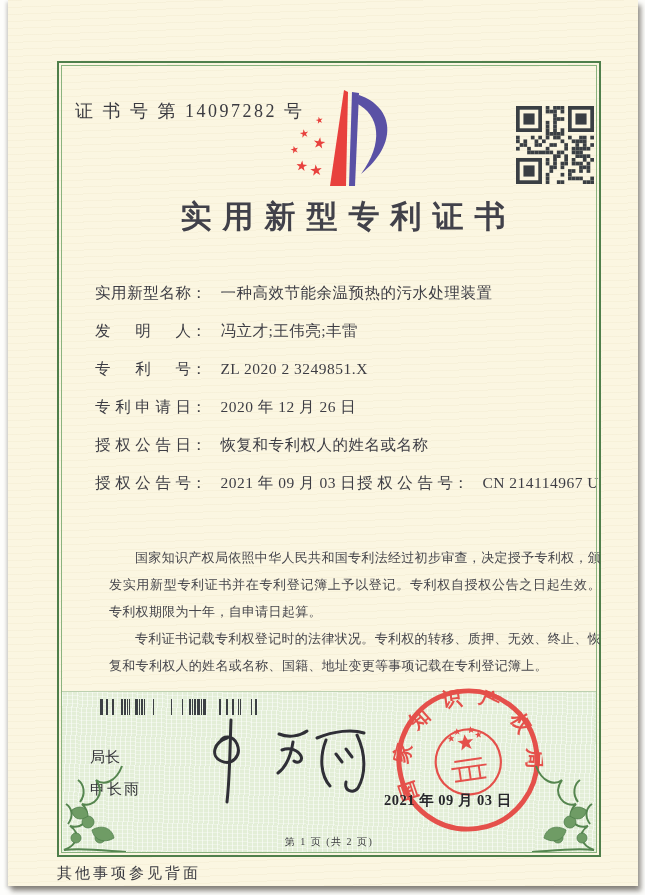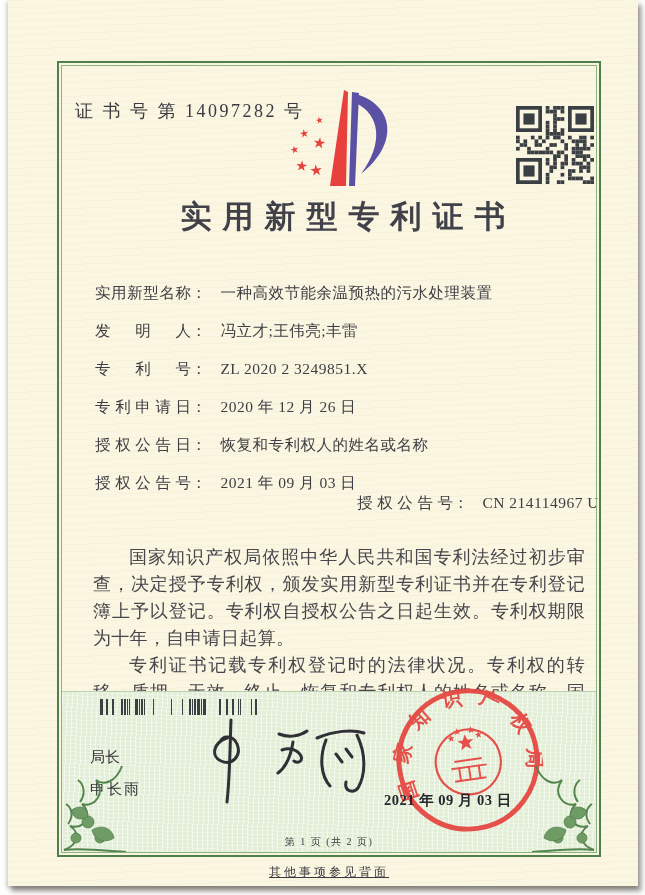--- a/index.html
+++ b/index.html
@@ -25,23 +25,23 @@
   .qr{position:absolute;left:508px;top:106px;width:78px;height:78px;}
 
   .title{position:absolute;left:49px;top:196px;width:544px;text-align:center;
     font-size:31px;font-weight:600;letter-spacing:11px;color:#41414a;text-indent:11px;padding-left:28px;}
 
   .fields{position:absolute;left:87px;top:282px;width:500px;font-size:15.5px;color:var(--ink);}
   .frow{position:relative;height:38px;line-height:22px;white-space:nowrap;}
   .flabel{display:inline-block;width:96px;text-align:justify;text-align-last:justify;vertical-align:top;}
   .fcolon{display:inline-block;vertical-align:top;}
   .fvalue{display:inline-block;margin-left:10px;vertical-align:top;letter-spacing:.5px;}
-  .cell2{position:absolute;left:262px;top:0;margin-top:20px;}
-
-  .paras{position:absolute;left:85px;top:544px;width:492px;font-size:18px;line-height:27px;
+  .cell2{position:absolute;left:262px;top:0;}
+
+  .paras{position:absolute;left:101px;top:544px;width:492px;font-size:13px;line-height:27px;
     text-align:justify;color:var(--ink_soft);letter-spacing:.3px;}
   .paras p{text-indent:2em;}
 
   .band{position:absolute;left:3px;right:3px;bottom:3px;top:628px;
     background-color:var(--band_green);
     background-image:repeating-linear-gradient(92deg, rgba(255,255,255,.55) 0 1px, rgba(0,0,0,0) 1px 5px),
       repeating-linear-gradient(2deg, rgba(255,255,255,.35) 0 1px, rgba(0,0,0,0) 1px 4px);
     border-top:1px solid #bcd0b0;}
   .barcode{position:absolute;left:35px;top:7px;width:162px;height:16px;}
   .officer{position:absolute;left:28px;top:56px;font-size:15px;color:#333338;
@@ -55,22 +55,22 @@
   .seal text{fill:var(--seal_red);font-size:20px;font-weight:bold;letter-spacing:15px;}
   .seal-date{position:absolute;left:322px;top:99px;width:200px;font-size:14.5px;font-weight:bold;
     color:#26262b;letter-spacing:.5px;}
   .pagination{position:absolute;left:0;right:0;top:143px;text-align:center;font-size:10px;
     letter-spacing:1.5px;color:#3c3c40;}
   .ornament{position:absolute;bottom:-4px;left:-4px;width:72px;height:92px;}
   .ornament.right{left:auto;right:-4px;transform:scaleX(-1);}
   .ornament path{fill:none;stroke:#55854f;stroke-width:2;}
   .ornament .leaf{fill:#6f9c65;stroke:#4f7f4b;stroke-width:.8;}
 
-  .back-note{position:absolute;left:49px;top:864px;width:544px;text-align:center;
-    font-size:12px;letter-spacing:3px;color:#3a3a40;text-decoration:underline;}
+  .back-note{position:absolute;left:49px;top:864px;width:544px;
+    font-size:15px;letter-spacing:3px;color:#3a3a40;}
   .lstar{fill:var(--logo_red);font-family:"DejaVu Sans",sans-serif;}
 </style>
 </head>
 <body>
 
 <div class="scan">
   <div class="paper">
 
     <div class="cert-number">证 书 号 第 14097282 号</div>
 

